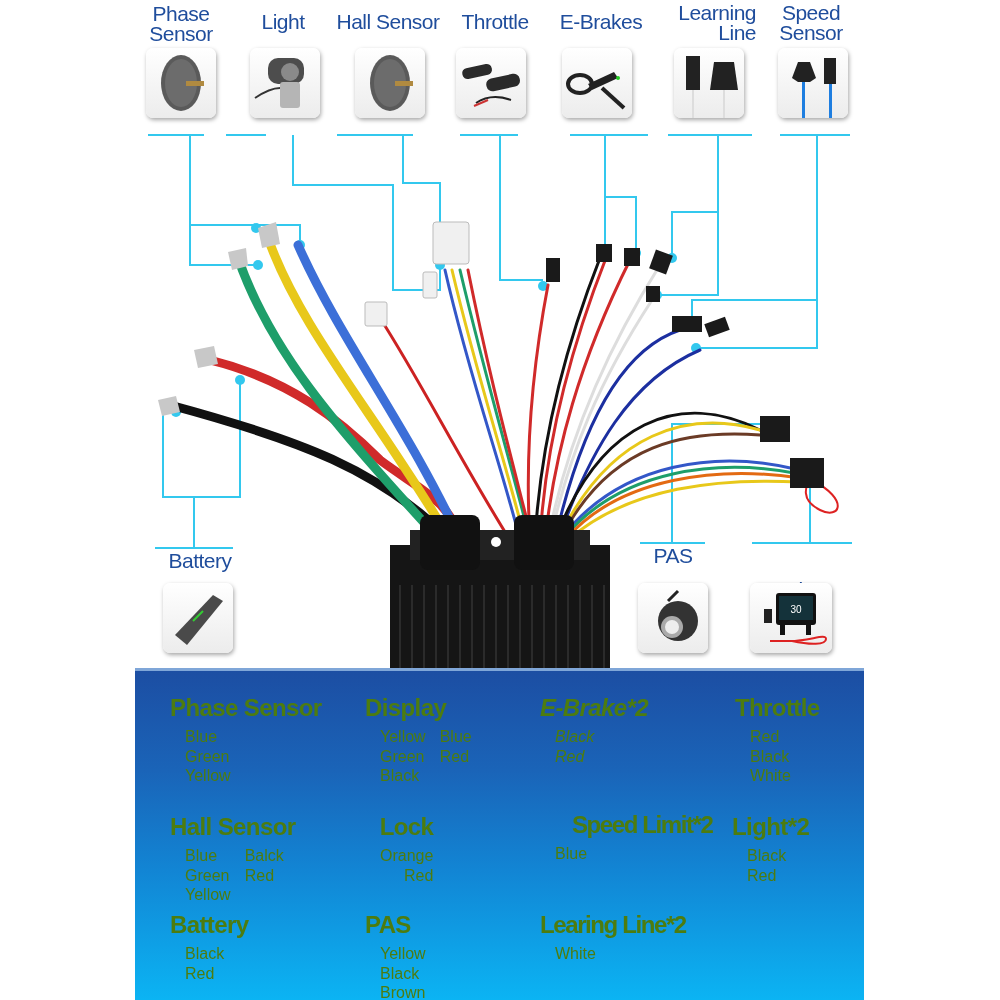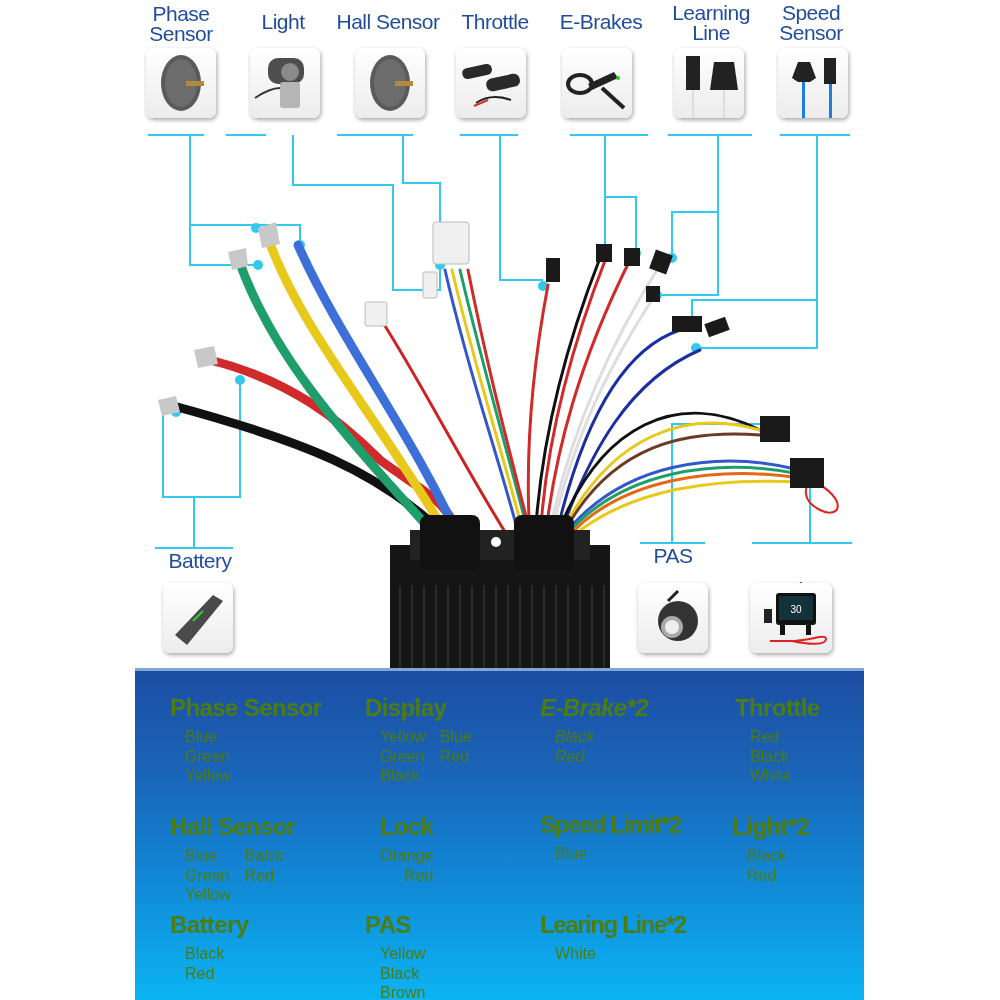--- a/index.html
+++ b/index.html
@@ -20,21 +20,21 @@
 <body>
 
 <div class="top-label" style="left:146px;top:4px;width:70px;">
   <div>Phase</div>
   <div>Sensor</div>
 </div>
 <div class="top-label" style="left:250px;top:12px;width:66px;">Light</div>
 <div class="top-label" style="left:330px;top:12px;width:116px;">Hall Sensor</div>
 <div class="top-label" style="left:452px;top:12px;width:86px;">Throttle</div>
 <div class="top-label" style="left:556px;top:12px;width:90px;">E-Brakes</div>
-<div class="top-label" style="left:666px;top:3px;width:90px;">
+<div class="top-label" style="left:666px;top:3px;width:90px;text-align:right;">
   <div>Learning</div>
   <div>Line</div>
 </div>
 <div class="top-label" style="left:776px;top:3px;width:70px;">
   <div>Speed</div>
   <div>Sensor</div>
 </div>
 
 <div class="thumb" style="left:146px;top:48px;">
   <svg viewBox="0 0 70 70">
@@ -297,21 +297,21 @@
 <div class="spec" style="left:365px;top:814px;text-align:right;">
   <h3>Lock</h3>
   <div class="cols">
       <div class="col">
     <div>Orange</div>
     <div>Red</div>
   </div>
     </div>
 </div>
 <div class="spec" style="left:540px;top:812px;">
-  <h3 style="letter-spacing:-1.4px;">Speed Limit*2</h3>
+  <h3 style="letter-spacing:-1.4px;margin-left:32px;">Speed Limit*2</h3>
   <div class="cols">
       <div class="col">
     <div>Blue</div>
   </div>
     </div>
 </div>
 <div class="spec" style="left:732px;top:814px;">
   <h3>Light*2</h3>
   <div class="cols">
       <div class="col">

